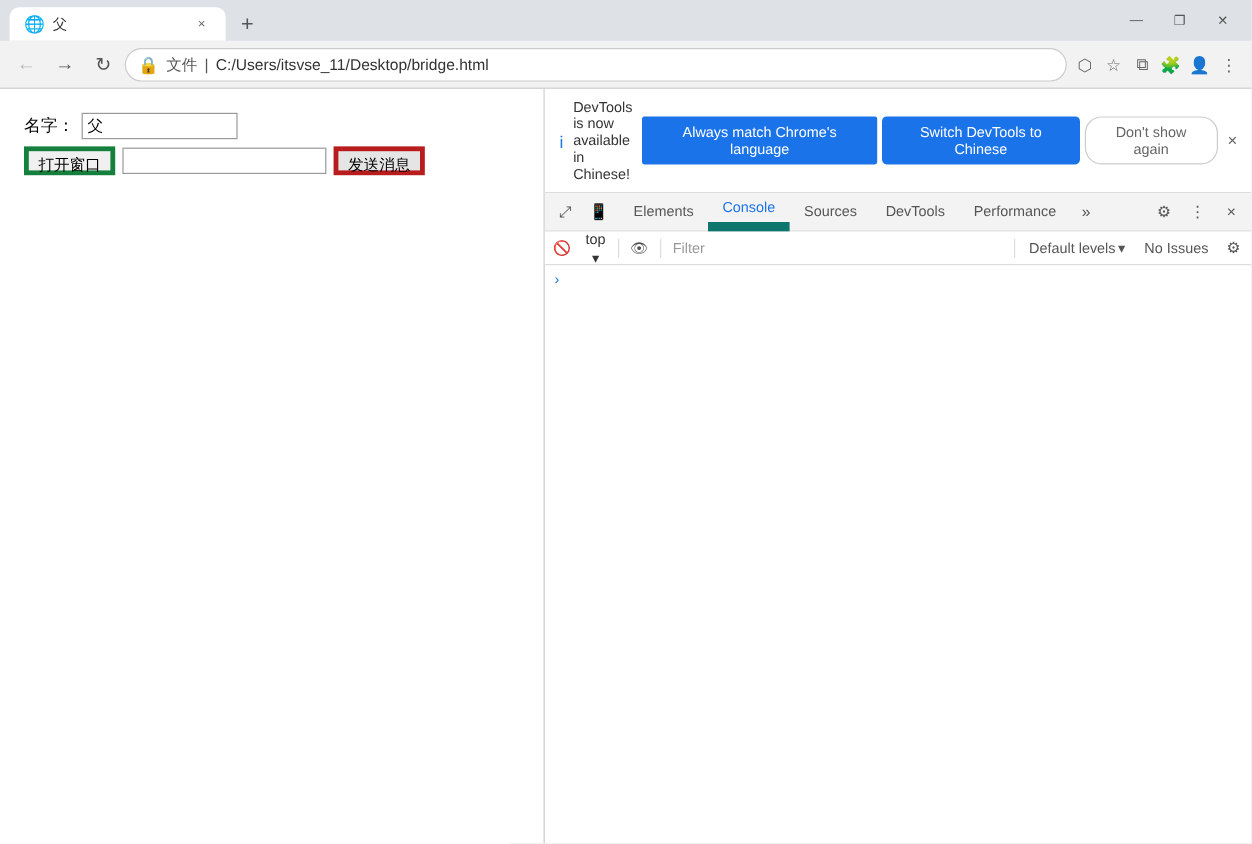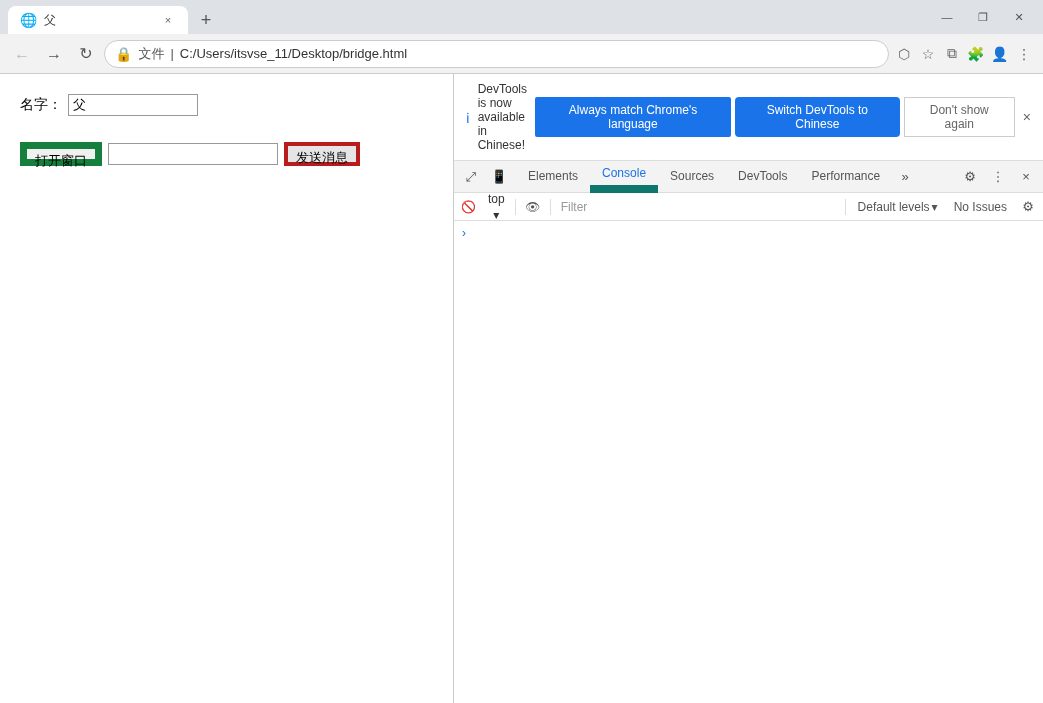--- a/index.html
+++ b/index.html
@@ -27,39 +27,39 @@
     .address-secure { color: #666; font-size: 14px; }
     .address-text { flex: 1; font-size: 13px; color: #333; }
     .addr-icon { width: 22px; height: 22px; display: flex; align-items: center; justify-content: center; cursor: pointer; color: #666; font-size: 14px; border-radius: 50%; }
     .nav-extras { display: flex; gap: 2px; }
 
     
     .main-area { flex: 1; display: flex; overflow: hidden; }
 
     
     .page-content { flex: 1; background: white; overflow: auto; padding: 20px; }
-    .page-form { display: flex; flex-direction: column; gap: 26px; }
+    .page-form { display: flex; flex-direction: column; gap: 6px; }
     .form-row { display: flex; align-items: center; gap: 6px; }
     .form-label { font-size: 14px; }
     .form-input { border: 1px solid #999; padding: 2px 4px; font-size: 13px; height: 22px; width: 150px; }
-    .btn-open { border: 7px solid #15803d; background: #f0f0f0; padding: 3px 8px; cursor: pointer; font-size: 13px; height: 24px; }
+    .btn-open { border: 4px solid #15803d; background: #f0f0f0; padding: 3px 8px; cursor: pointer; font-size: 13px; height: 24px; }
     .btn-send { border: 4px solid #b91c1c; background: #e5e5e5; padding: 3px 8px; cursor: pointer; font-size: 13px; height: 24px; }
 
     
     .devtools-panel { width: 590px; background: #fff; border-left: 1px solid #ccc; display: flex; flex-direction: column; }
 
     
     .devtools-notification { background: #fff; border-bottom: 1px solid #ddd; padding: 8px 12px; display: flex; align-items: center; gap: 8px; font-size: 12px; }
     .notif-icon { color: #1a73e8; font-size: 14px; }
     .notif-text { flex: 1; color: #333; font-size: 12px; }
     .notif-close { cursor: pointer; color: #666; font-size: 14px; }
     .notif-buttons { display: flex; gap: 4px; }
     .notif-btn-primary { background: #1a73e8; color: white; border: none; padding: 5px 10px; font-size: 12px; cursor: pointer; border-radius: 2px; }
     .notif-btn-secondary { background: #1a73e8; color: white; border: none; padding: 5px 10px; font-size: 12px; cursor: pointer; border-radius: 4px; }
-    .notif-btn-dismiss { background: transparent; color: #666; border: 1px solid #ccc; padding: 5px 10px; font-size: 12px; cursor: pointer; border-radius: 0; }
+    .notif-btn-dismiss { background: transparent; color: #666; border: 1px solid #ccc; padding: 5px 10px; font-size: 12px; cursor: pointer; border-radius: 14px; }
 
     
     .devtools-tabs { display: flex; align-items: center; border-bottom: 1px solid #ddd; background: #f3f3f3; height: 32px; padding: 0 4px; }
     .devtools-tab-left { display: flex; align-items: center; gap: 2px; margin-right: 4px; }
     .dt-icon-btn { width: 26px; height: 26px; display: flex; align-items: center; justify-content: center; cursor: pointer; color: #555; font-size: 13px; border-radius: 3px; }
     .devtools-tab { padding: 0 12px; height: 32px; display: flex; align-items: center; font-size: 12px; color: #555; cursor: pointer; border-bottom: 2px solid transparent; }
     .devtools-tab.active { color: #1a73e8; border-bottom: 8px solid #0f766e; }
     .devtools-tabs-spacer { flex: 1; }
     .devtools-tab-right { display: flex; align-items: center; gap: 2px; }
 

